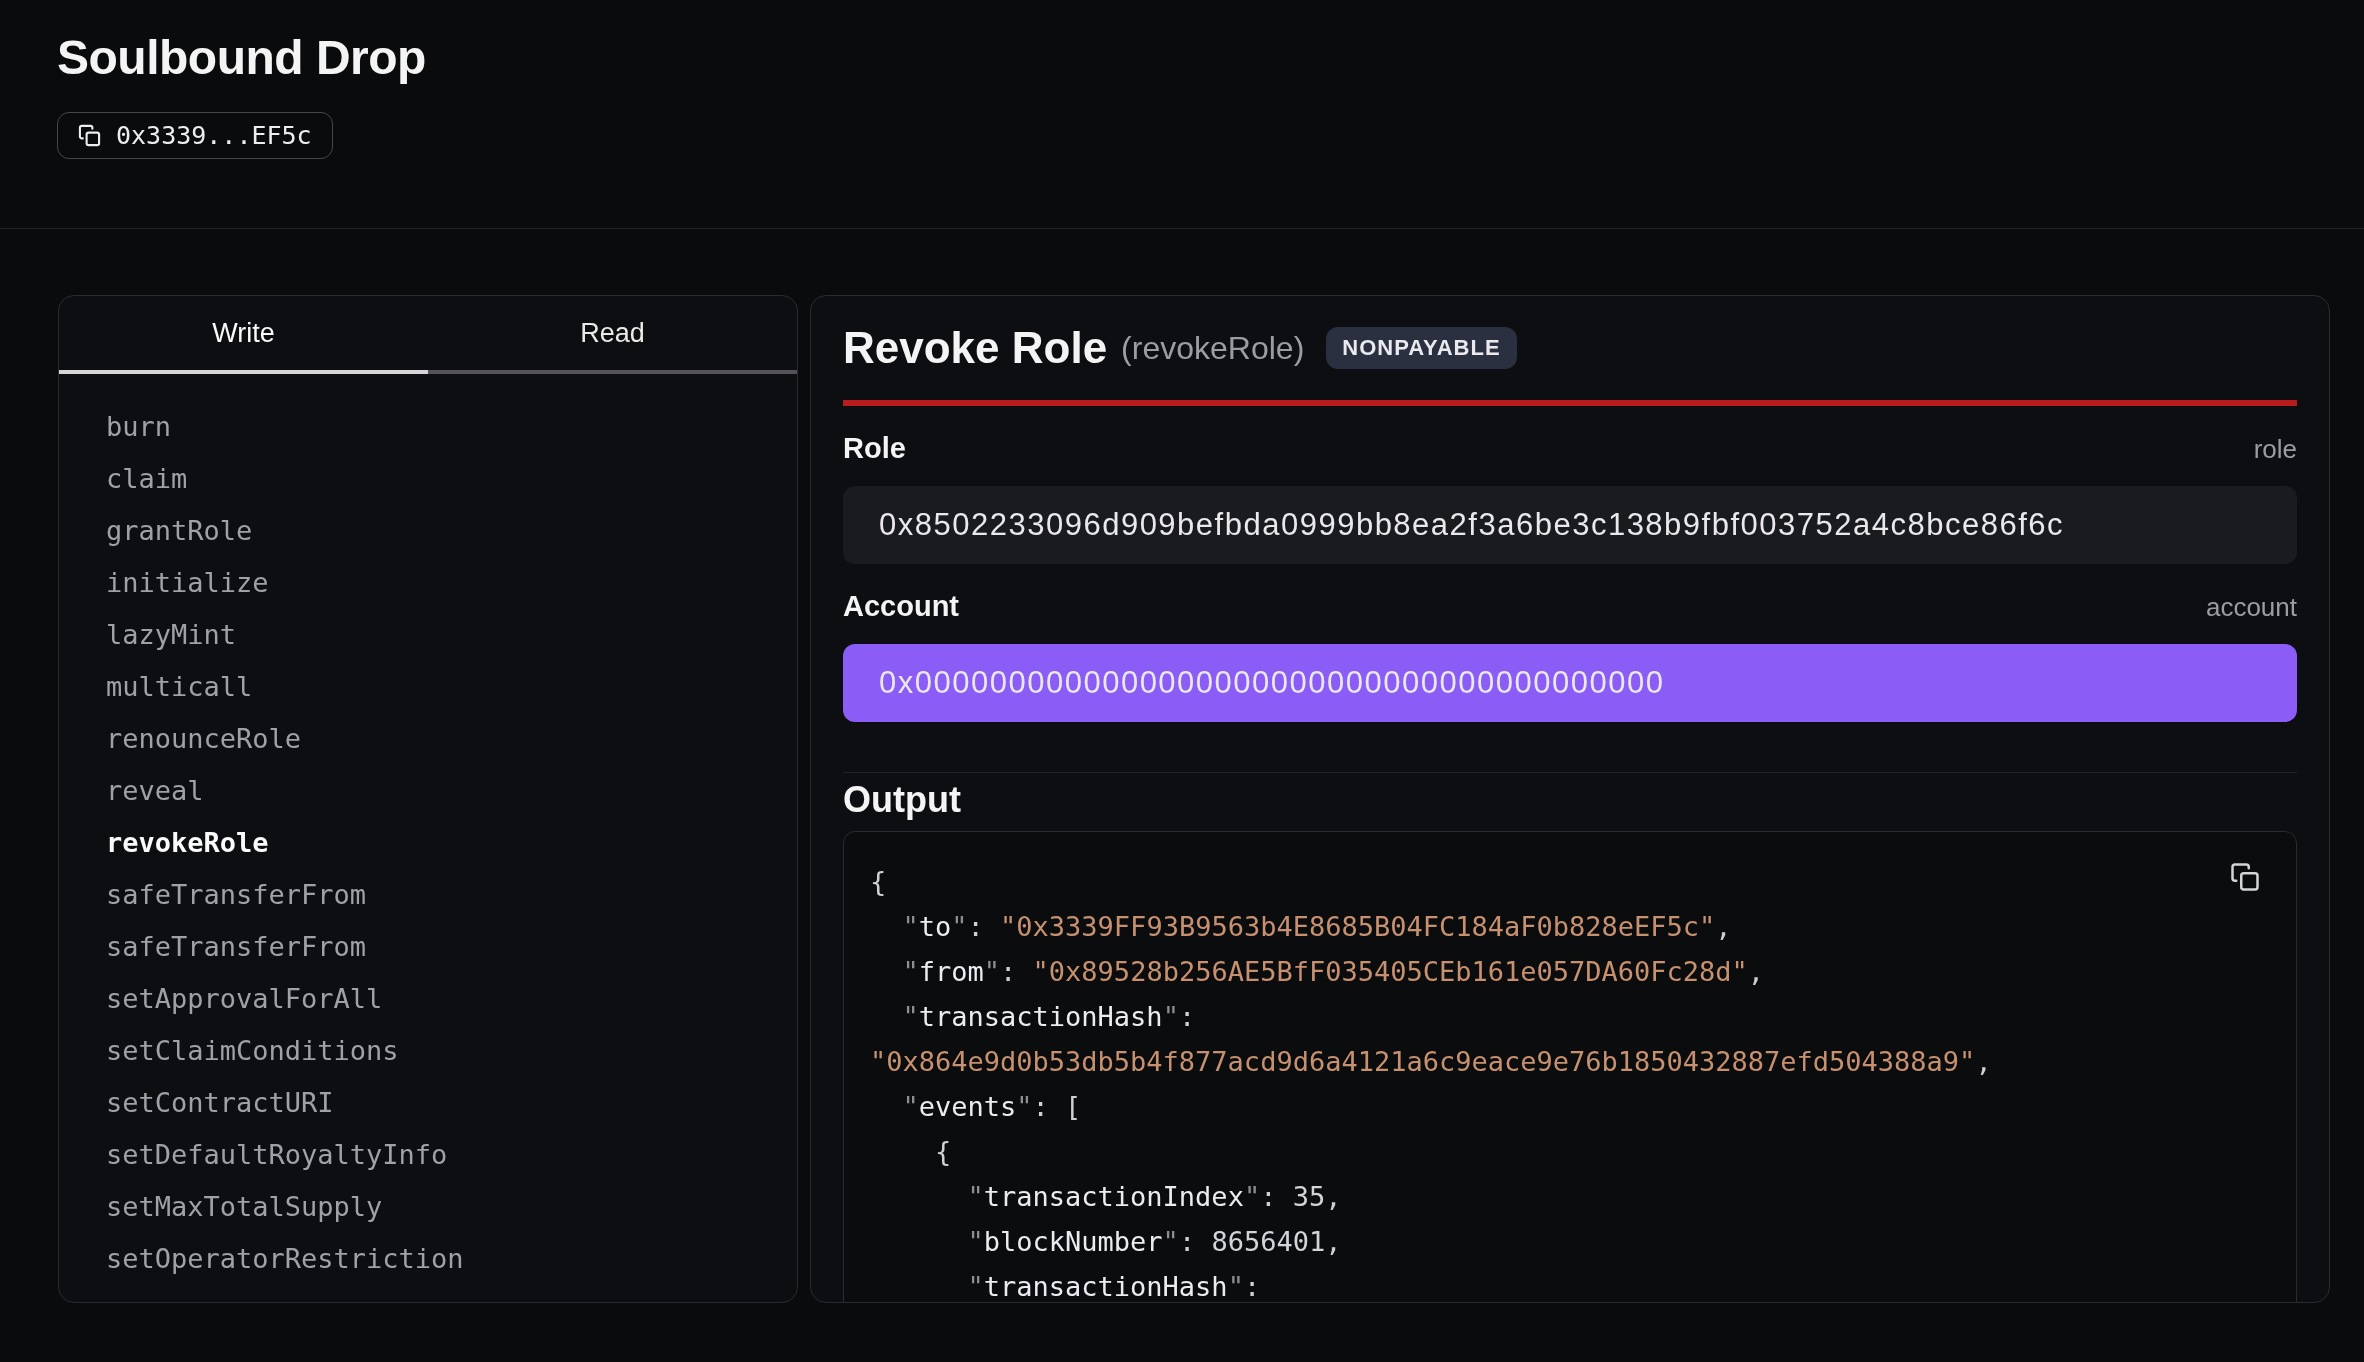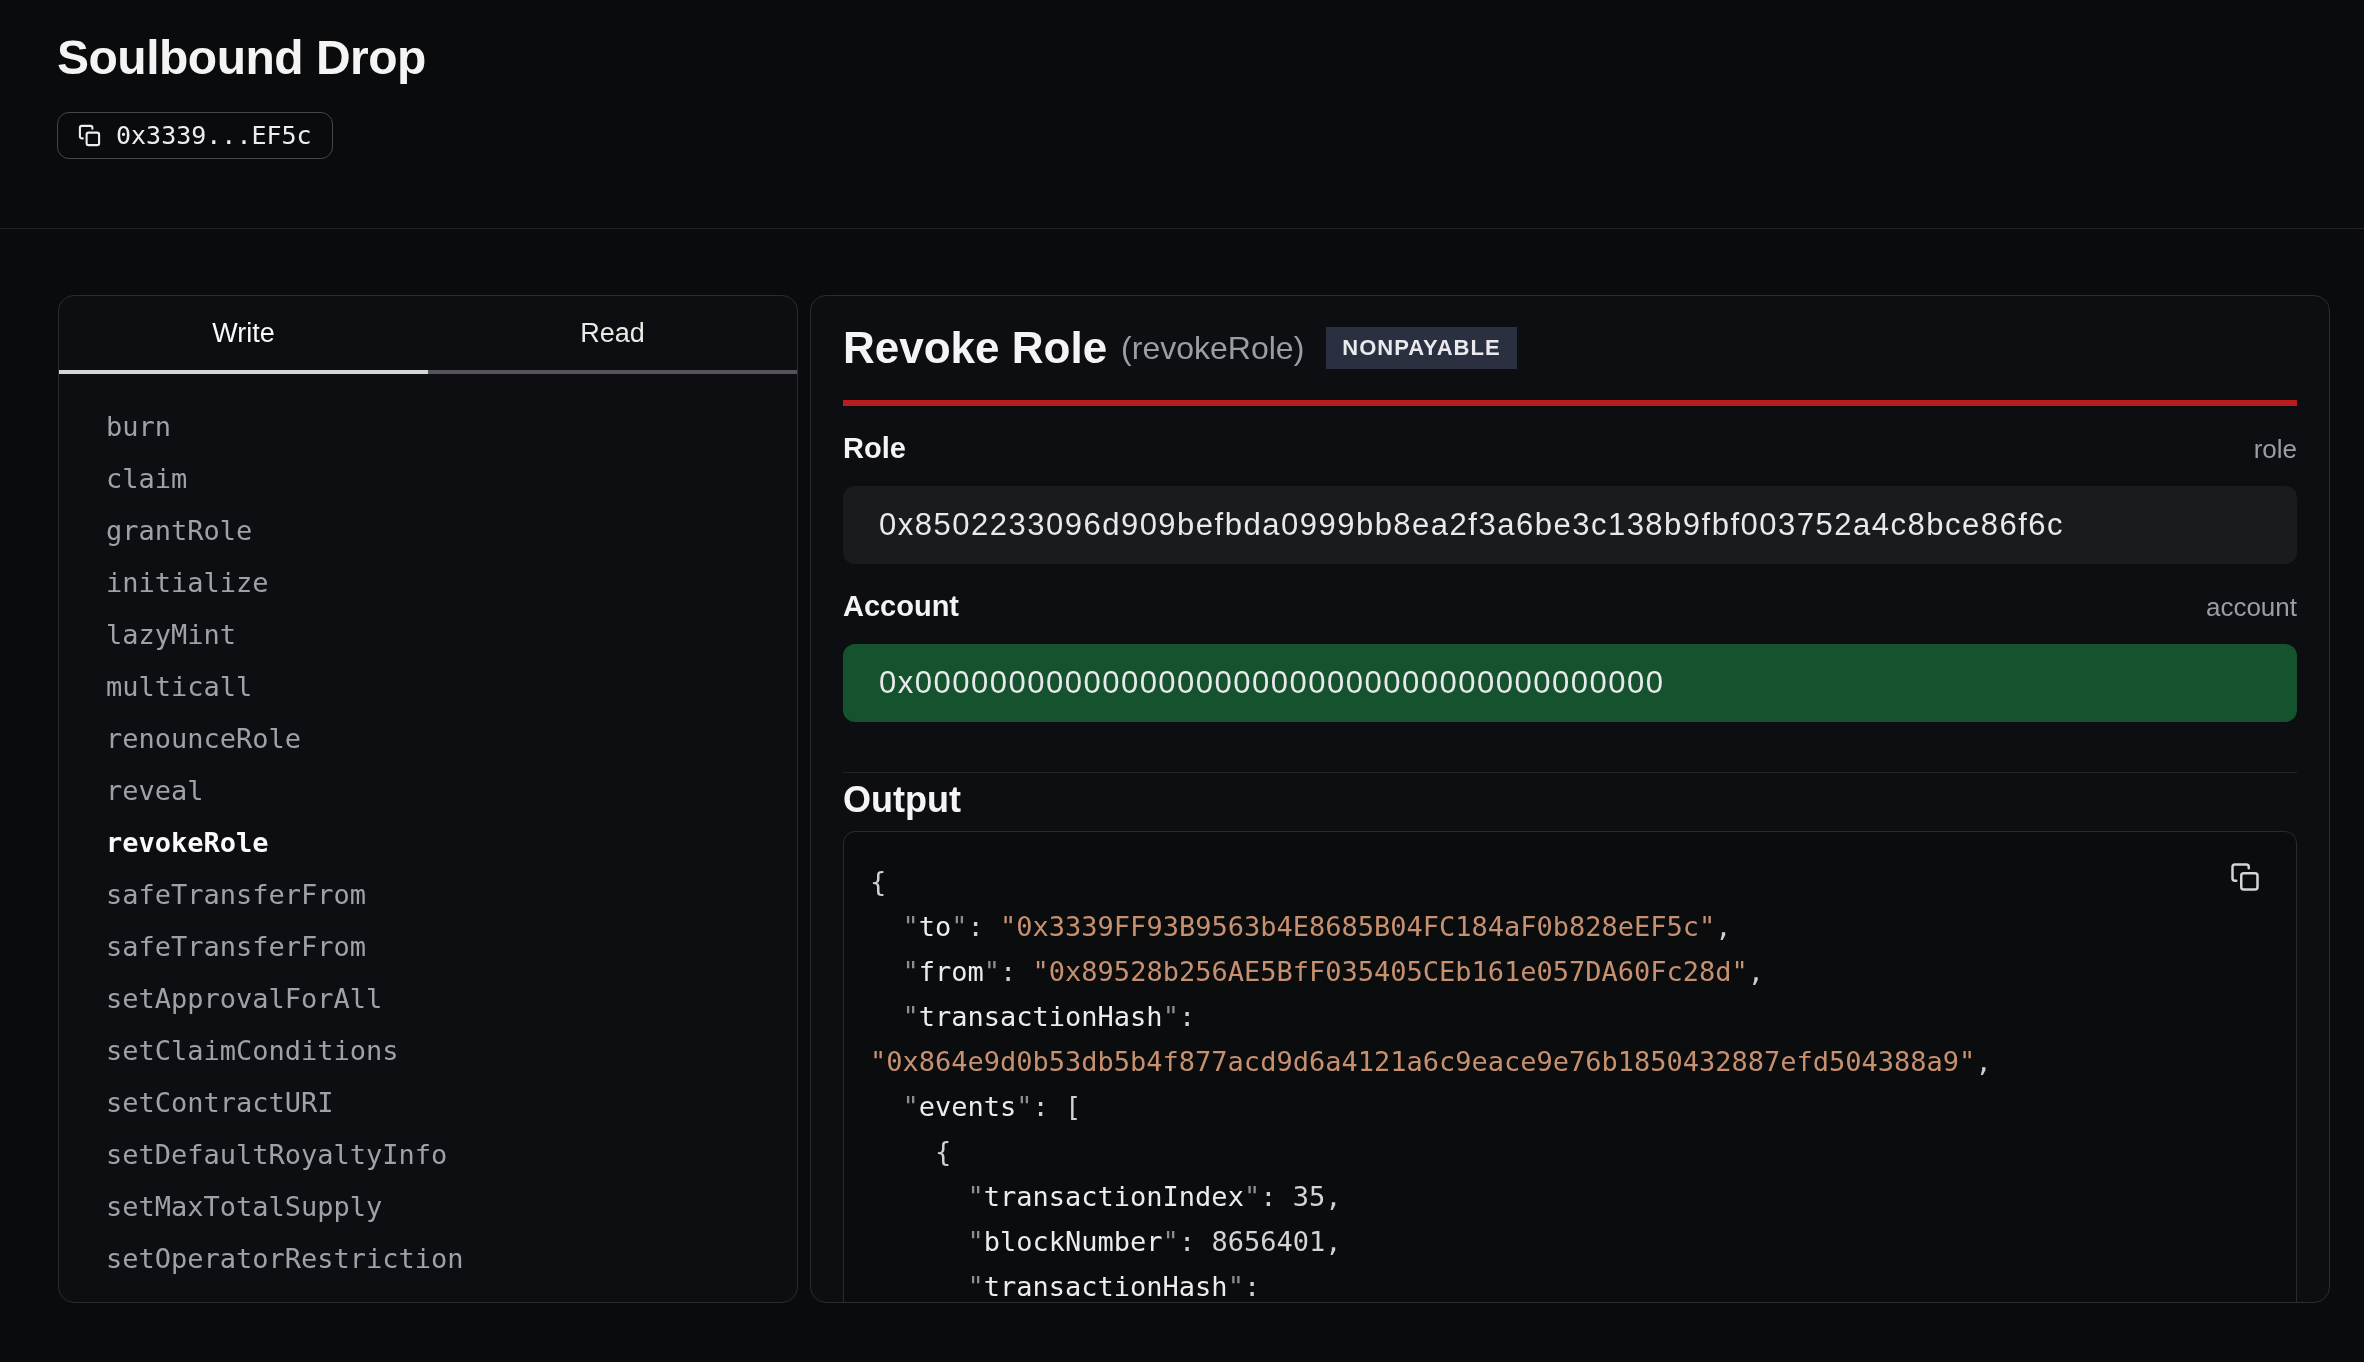--- a/index.html
+++ b/index.html
@@ -61,36 +61,36 @@
   .detail-header{
     display:flex; align-items:center; height:110px;
     border-bottom:6px solid #b91c1c;
   }
   .detail-title{ margin:0; font-size:44px; font-weight:700; color:#f4f4f5; }
   .fn-sig{ margin-left:14px; font-size:32px; font-weight:400; color:#9c9ca3; }
   .state-badge{
     margin-left:22px;
     background:#2a3040; color:#e9e9ee;
     font-size:22px; font-weight:700; letter-spacing:1px;
-    padding:8px 16px; border-radius:0;
+    padding:8px 16px; border-radius:12px;
   }
   .field-row{
     display:flex; align-items:baseline; justify-content:space-between;
     margin-top:26px; height:34px;
   }
   .field-label{ font-size:29px; font-weight:700; color:#f4f4f5; }
   .field-param{ font-size:26px; color:#9c9ca3; }
   .input{
     margin-top:20px; height:78px; border-radius:12px;
     background:#1a1b1f;
     display:flex; align-items:center; padding:0 36px;
     font-size:31px; letter-spacing:1.5px; color:#e9e9ec;
     white-space:nowrap; overflow:hidden; cursor:text;
   }
-  .input.highlight{ background:#14532d; }
+  .input.highlight{ background:#8b5cf6; }
   .section-divider{ height:1px; background:#232327; margin-top:50px; }
   .output-label{
     margin-top:12px; height:30px; line-height:30px;
     font-size:36px; font-weight:700;
   }
   .code-block{
     margin-top:16px; position:relative;
     height:600px; padding:27px 26px 0 26px;
     background:#0b0c0e;
     border:1.5px solid #2a2b30; border-radius:12px;

